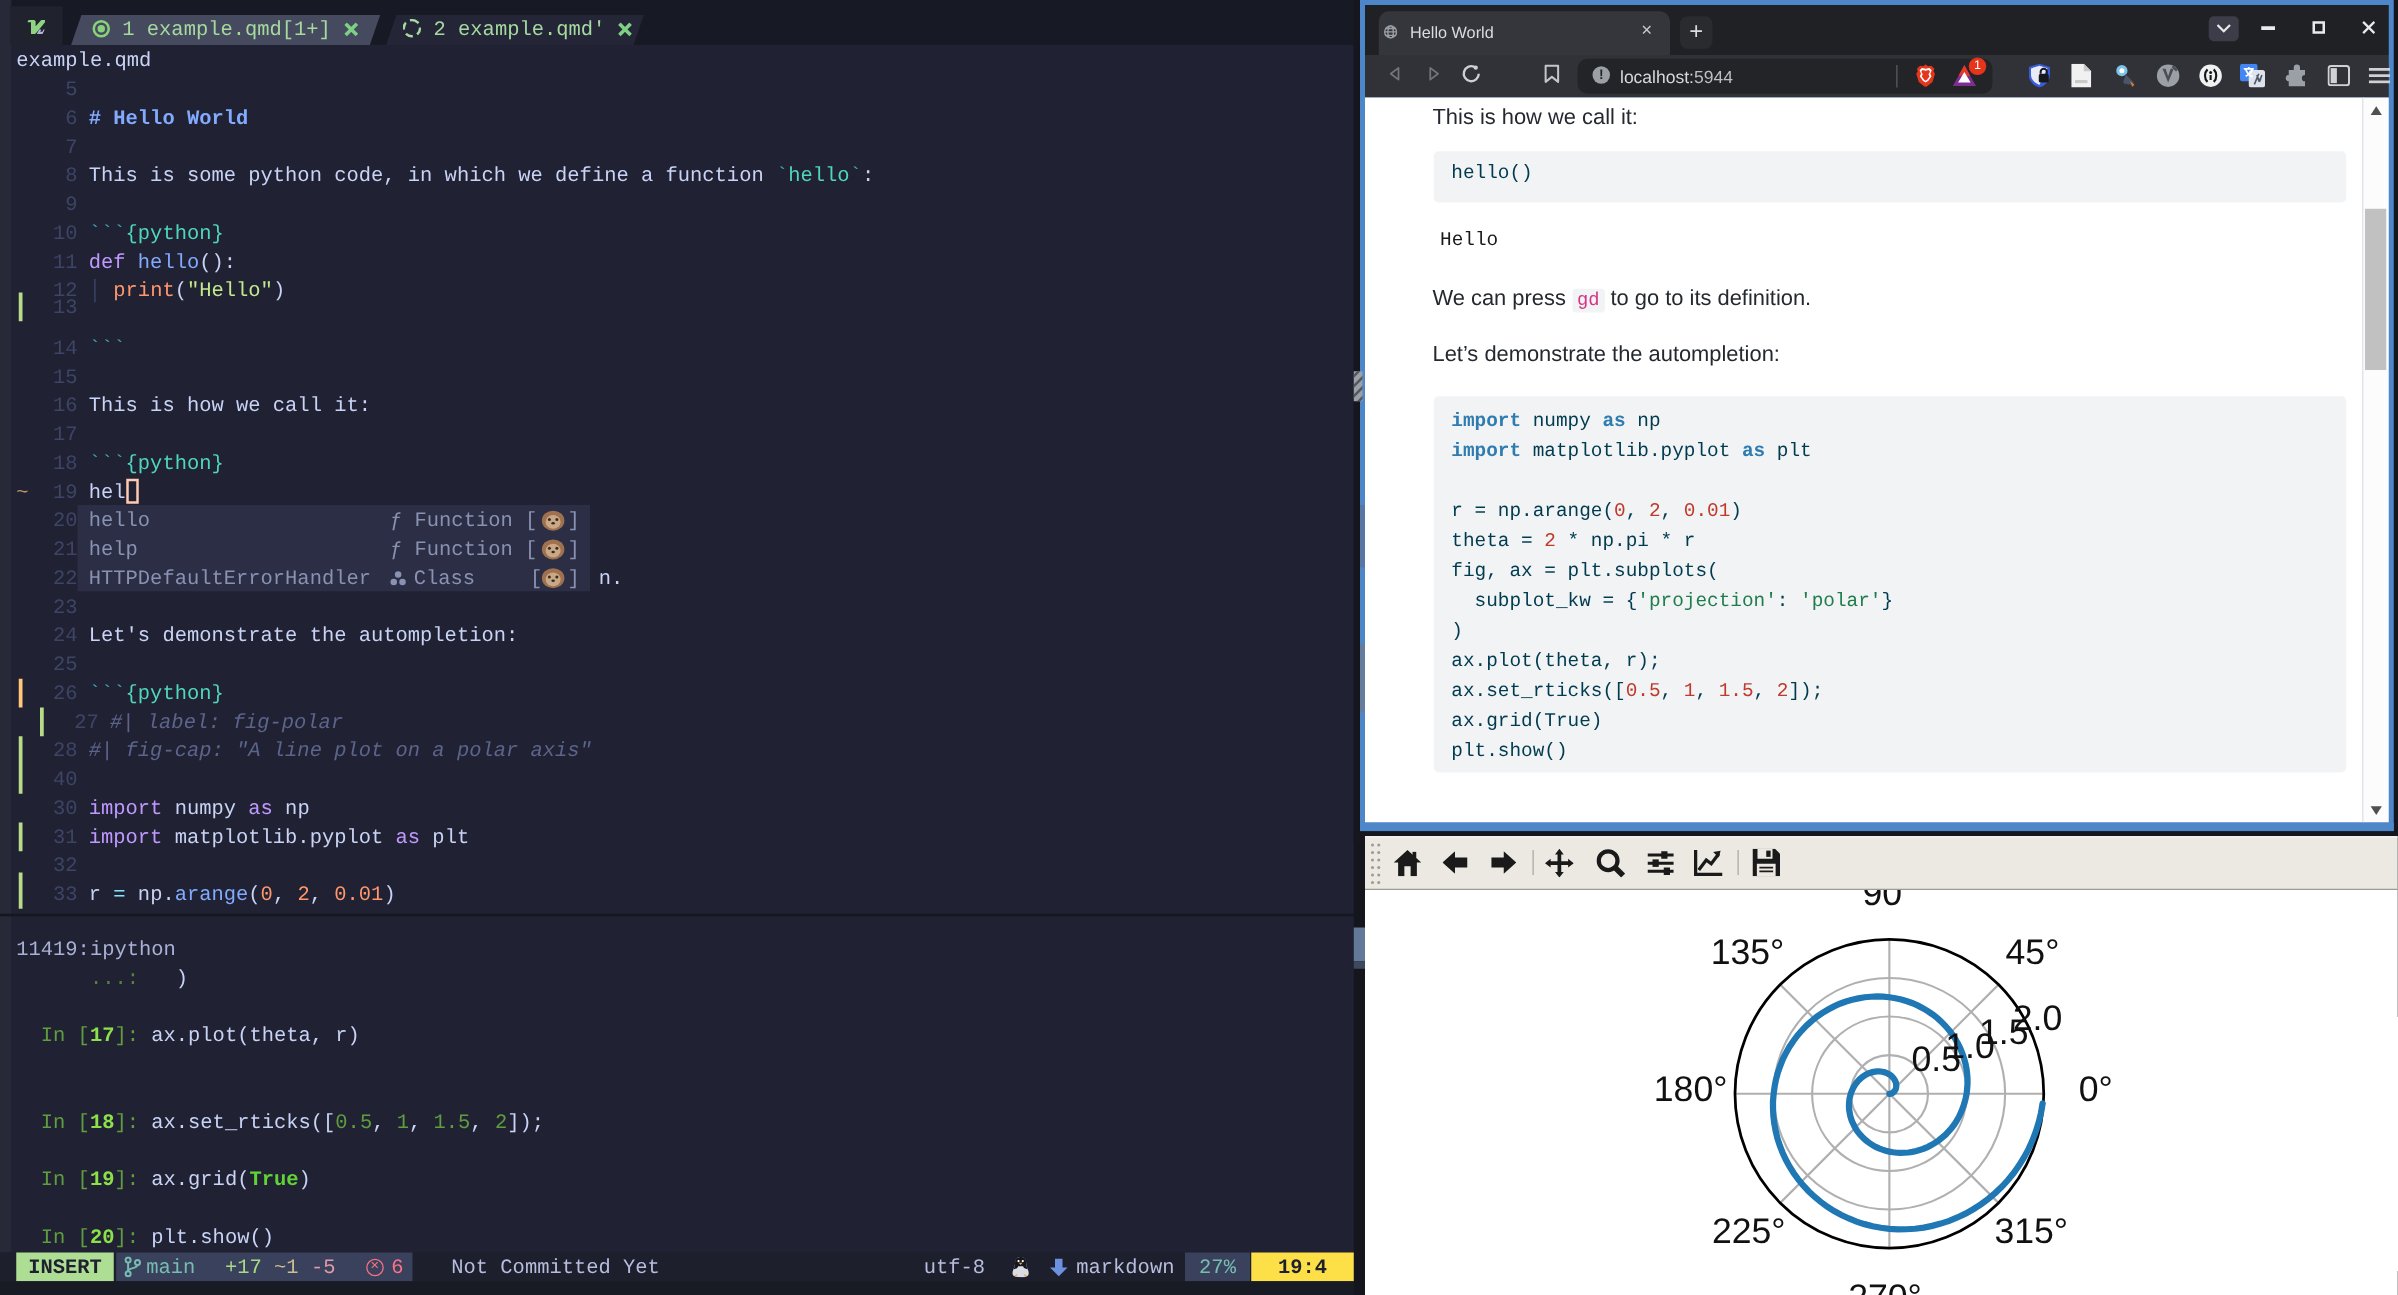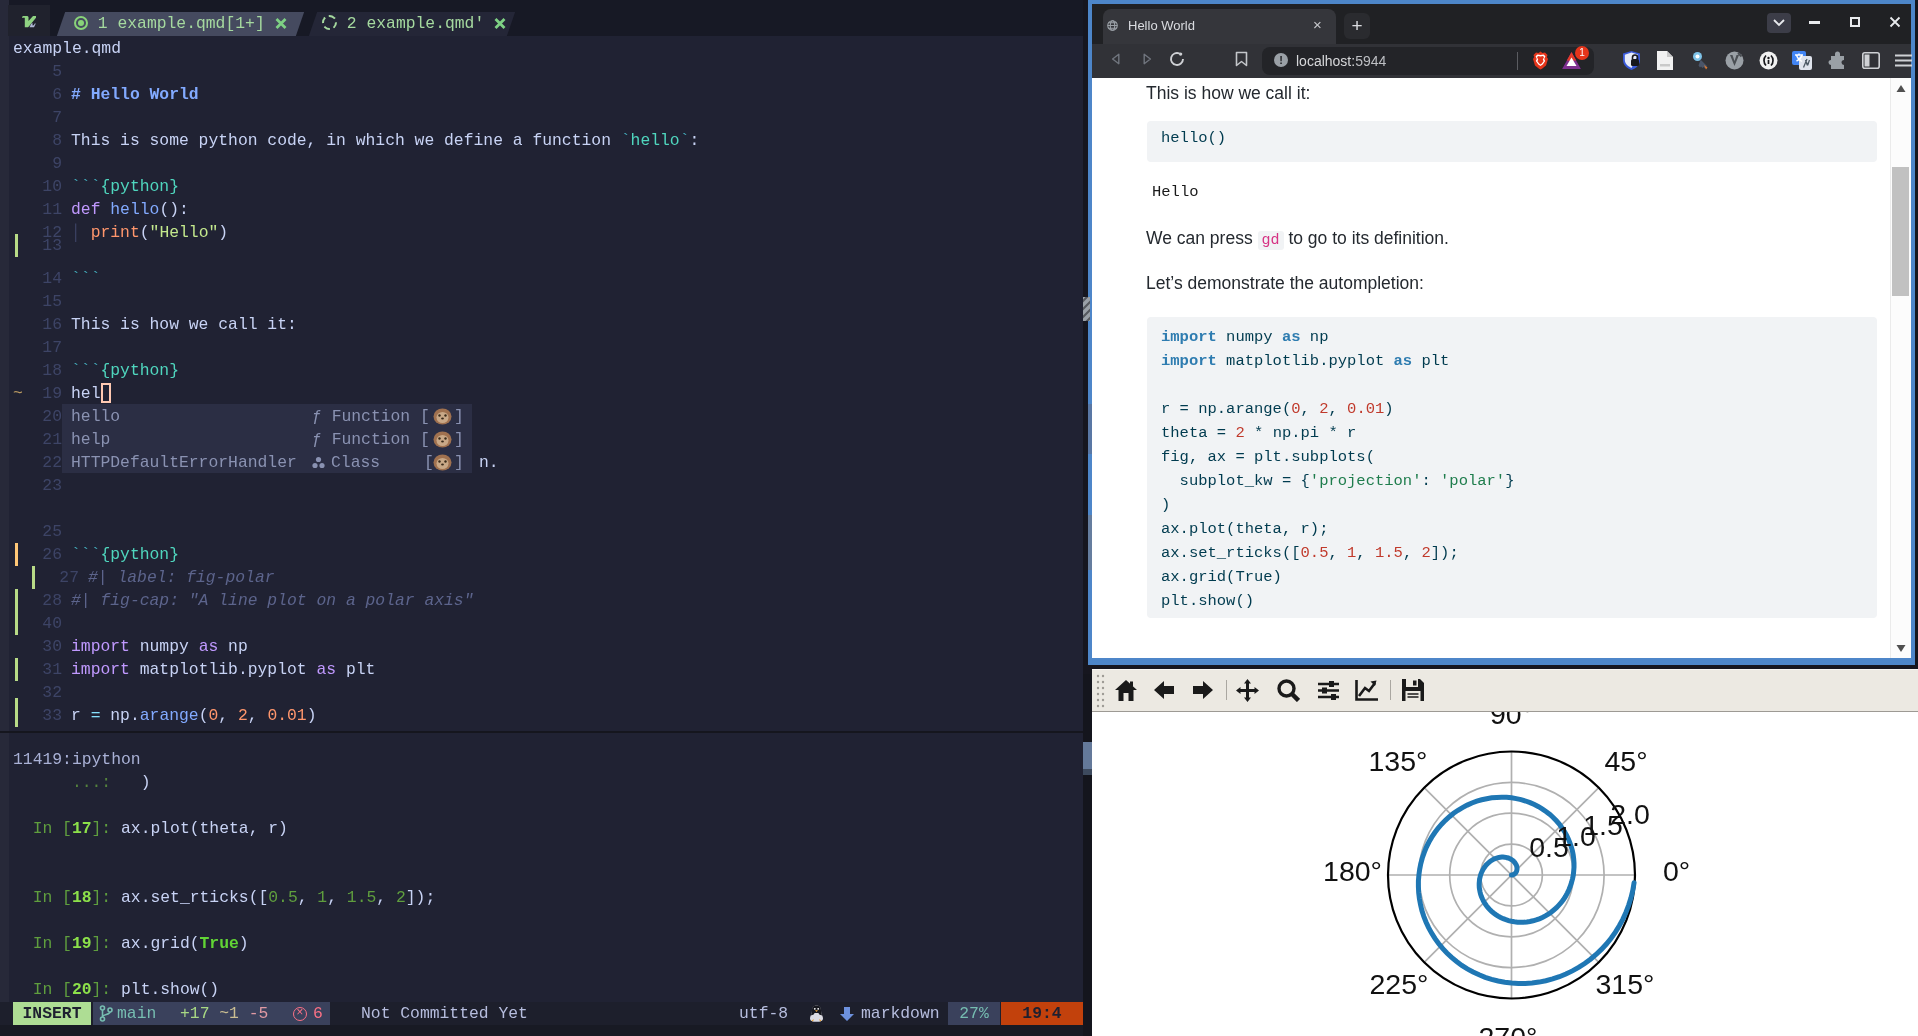--- a/index.html
+++ b/index.html
@@ -93,20 +93,21 @@
         <circle cx="12.5" cy="7.5" r="1.2" fill="#3a2a1a"></circle>
         <ellipse cx="9.5" cy="10.5" rx="1.4" ry="1" fill="#3a2a1a"></ellipse>
       </svg><svg class="abs" style="left:433px;top:454px;" width="19" height="17" viewBox="0 0 19 17">
         <ellipse cx="9.5" cy="8.5" rx="9" ry="8" fill="#a0714f"></ellipse>
         <ellipse cx="9.5" cy="9.5" rx="6" ry="5.5" fill="#c9a887"></ellipse>
         <circle cx="6.5" cy="7.5" r="1.2" fill="#3a2a1a"></circle>
         <circle cx="12.5" cy="7.5" r="1.2" fill="#3a2a1a"></circle>
         <ellipse cx="9.5" cy="10.5" rx="1.4" ry="1" fill="#3a2a1a"></ellipse>
       </svg>
   <div class="row" style="top:474px;"><span class="ln">23</span></div>
+  <div class="row" style="top:497px;"><span class="ln">24</span><span class="cd fg">Let's demonstrate the autompletion:</span></div>
   <div class="row" style="top:520px;"><span class="ln">25</span></div>
   <div class="row" style="top:543px;"><span class="gut-chg" style="top:0;height:23px;"></span><span class="ln">26</span><span class="cd"><span class="td">```</span><span class="te">{python}</span></span></div>
   <div class="row" style="top:566px;margin-left:17px;"><span class="gut-add" style="top:0;height:23px;"></span><span class="ln">27</span><span class="cd cm">#| label: fig-polar</span></div>
   <div class="row" style="top:589px;"><span class="gut-add" style="top:0;height:23px;"></span><span class="ln">28</span><span class="cd cm">#| fig-cap: "A line plot on a polar axis"</span></div>
   <div class="row" style="top:612px;"><span class="gut-add" style="top:0;height:23px;"></span><span class="ln">40</span></div>
   <div class="row" style="top:635px;"><span class="ln">30</span><span class="cd"><span class="pu">import</span><span class="fg"> numpy </span><span class="pu">as</span><span class="fg"> np</span></span></div>
   <div class="row" style="top:658px;"><span class="gut-add" style="top:0;height:23px;"></span><span class="ln">31</span><span class="cd"><span class="pu">import</span><span class="fg"> matplotlib.pyplot </span><span class="pu">as</span><span class="fg"> plt</span></span></div>
   <div class="row" style="top:681px;"><span class="ln">32</span></div>
   <div class="row" style="top:704px;"><span class="gut-add" style="top:-6px;height:29px;"></span><span class="ln">33</span><span class="cd"><span class="fg">r </span><span class="cy">=</span><span class="fg"> np.</span><span class="bl">arange</span><span class="fg">(</span><span class="orn">0</span><span class="fg">, </span><span class="orn">2</span><span class="fg">, </span><span class="orn">0.01</span><span class="fg">)</span></span></div>
 
@@ -142,21 +143,21 @@
     <circle cx="5.8" cy="3.8" r="0.9" fill="#fff"></circle>
         <circle cx="9.2" cy="3.8" r="0.9" fill="#fff"></circle>
     <path d="M6 5.2 L9 5.2 L7.5 7 Z" fill="#e8a33d"></path>
     <path d="M2.5 15.5 L5 14 L4 16.5 Z M12.5 15.5 L10 14 L11 16.5 Z" fill="#e8a33d"></path>
   </svg>
   <svg class="abs" style="left:839px;top:1006px;" width="16" height="16" viewBox="0 0 16 16">
     <path d="M8 15 L1 8 L5 8 L5 1 L11 1 L11 8 L15 8 Z" fill="#6d91de"></path>
   </svg>
   <div class="abs" style="left:861px;top:1002px;color:#b6bdde;">markdown</div>
   <div class="abs" style="left:948px;top:1002px;width:52px;height:23px;background:#3a415c;color:#76bdb1;text-align:center;">27%</div>
-  <div class="abs" style="left:1001px;top:1002px;width:82px;height:23px;background:#c2410c;color:#1e2030;font-weight:bold;text-align:center;">19:4</div>
+  <div class="abs" style="left:1001px;top:1002px;width:82px;height:23px;background:#fde047;color:#1e2030;font-weight:bold;text-align:center;">19:4</div>
   
   <div class="abs" style="left:0;top:1025px;width:1083px;height:11px;background:#181a24;"></div>
 </div>
 
 <div id="br">
 
   <div class="abs" style="left:0;top:0;width:5px;height:674px;background:#16161f;"></div>
 
   <div class="abs" style="left:5px;top:0;width:827px;height:665px;background:#4d86c9;"></div>
   <div class="abs" style="left:0;top:297px;width:7px;height:24px;background:#9aa0a8;"></div>

